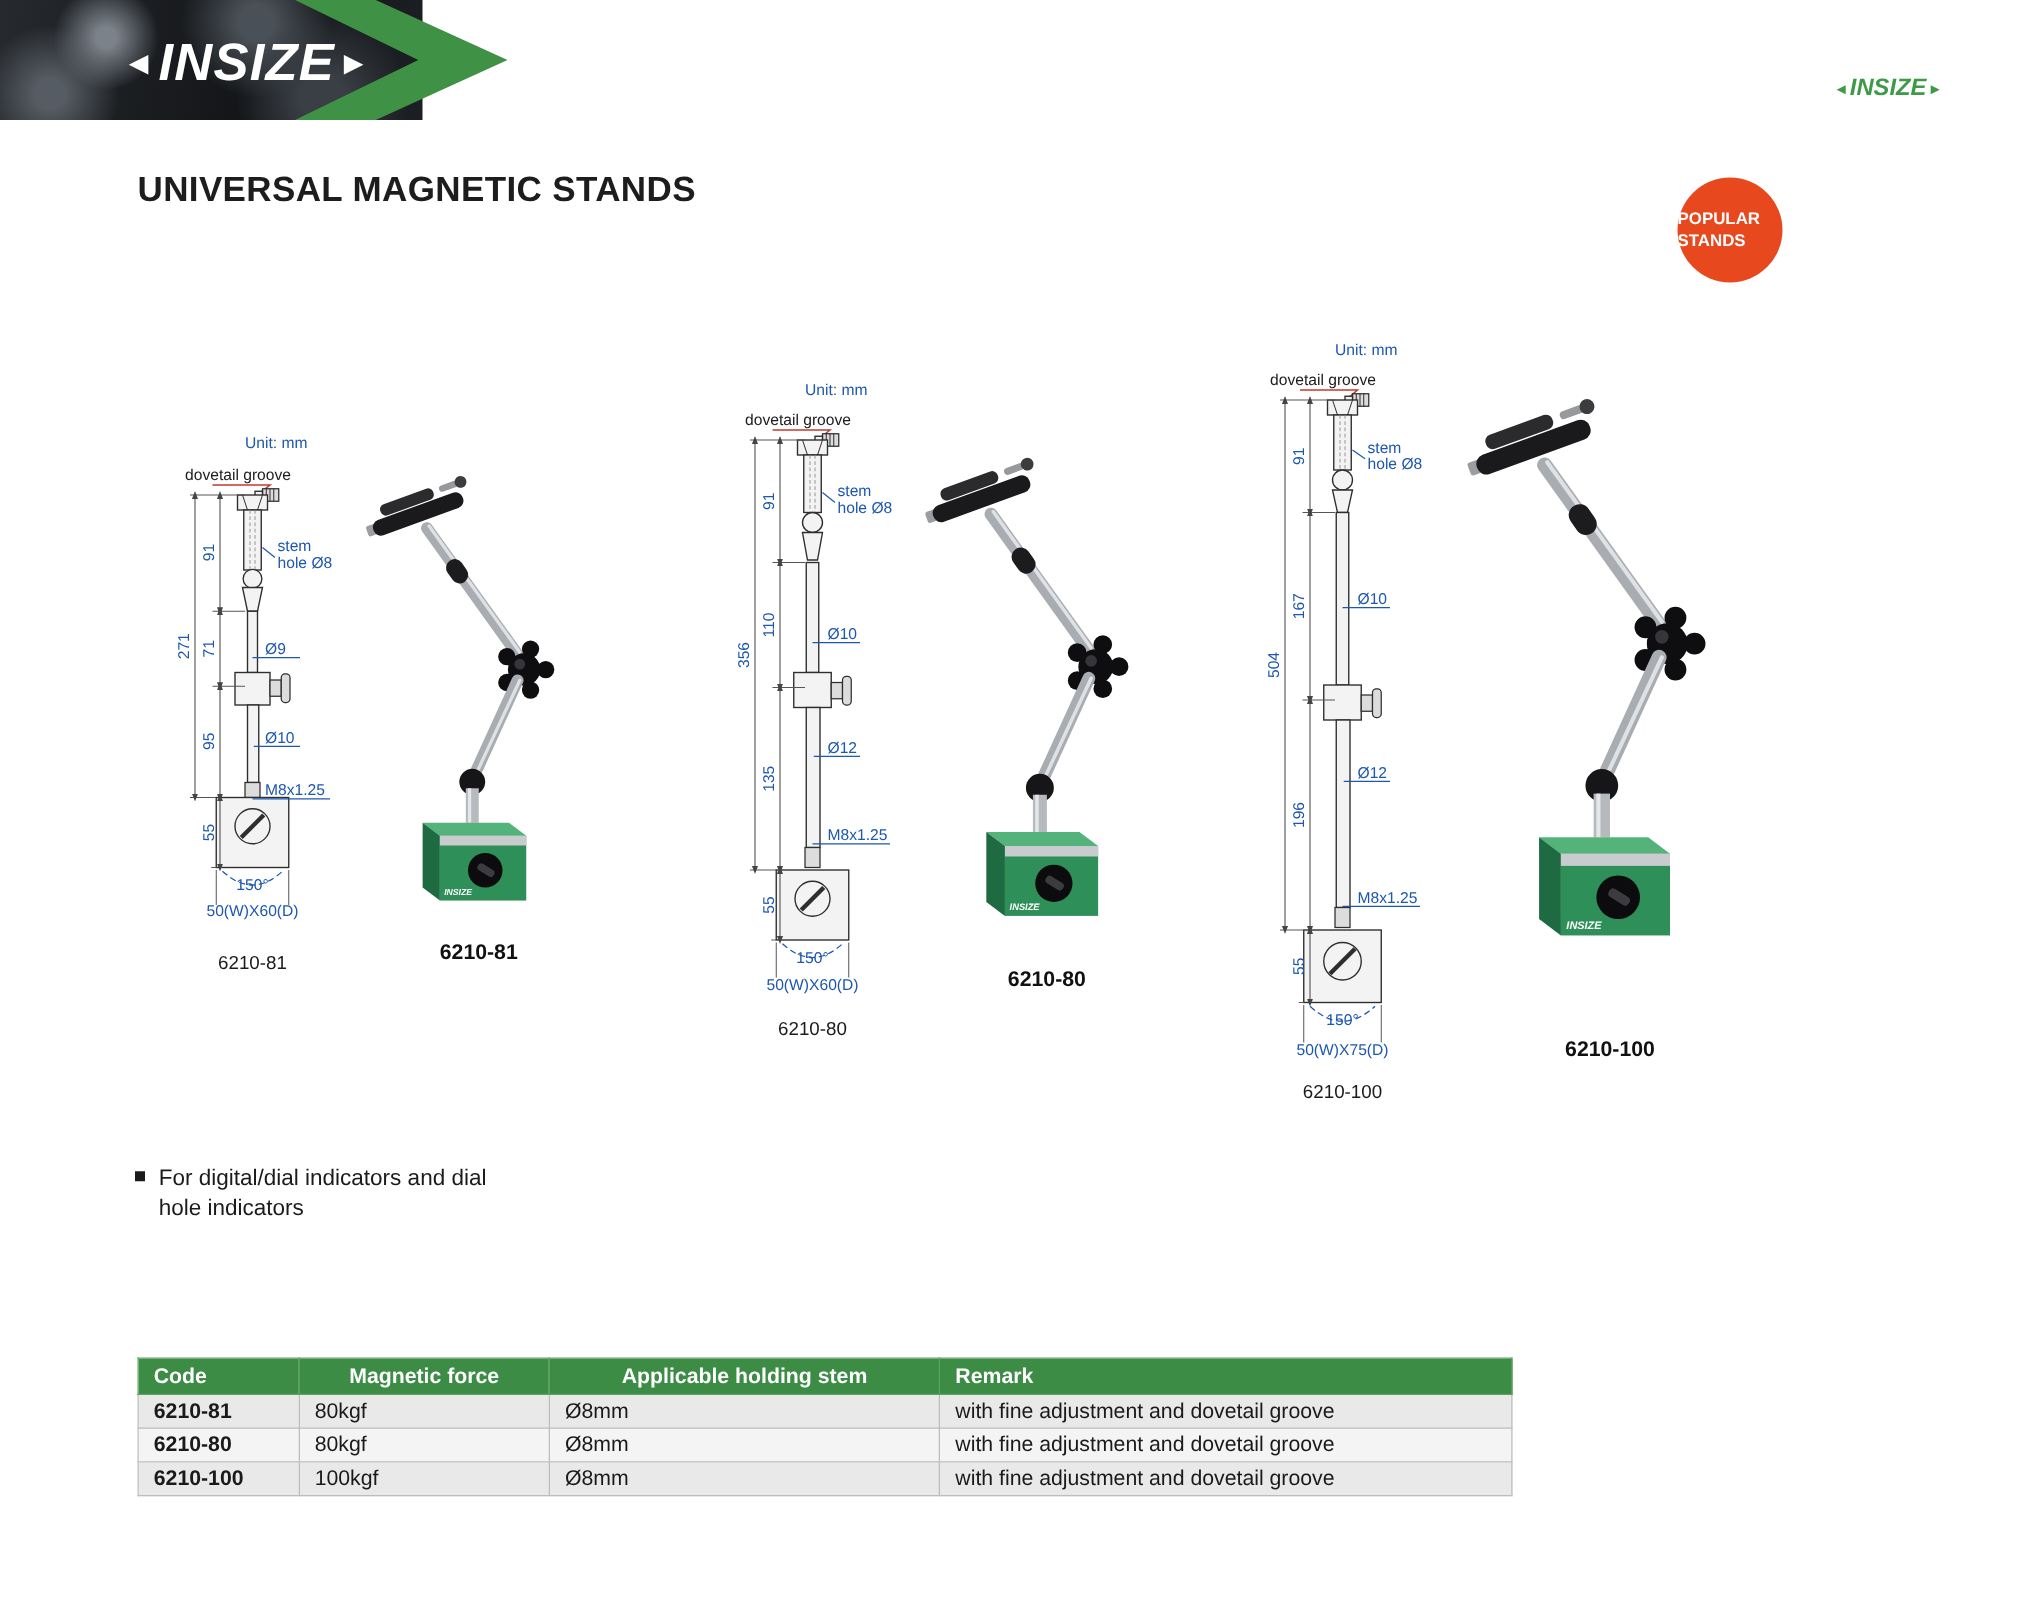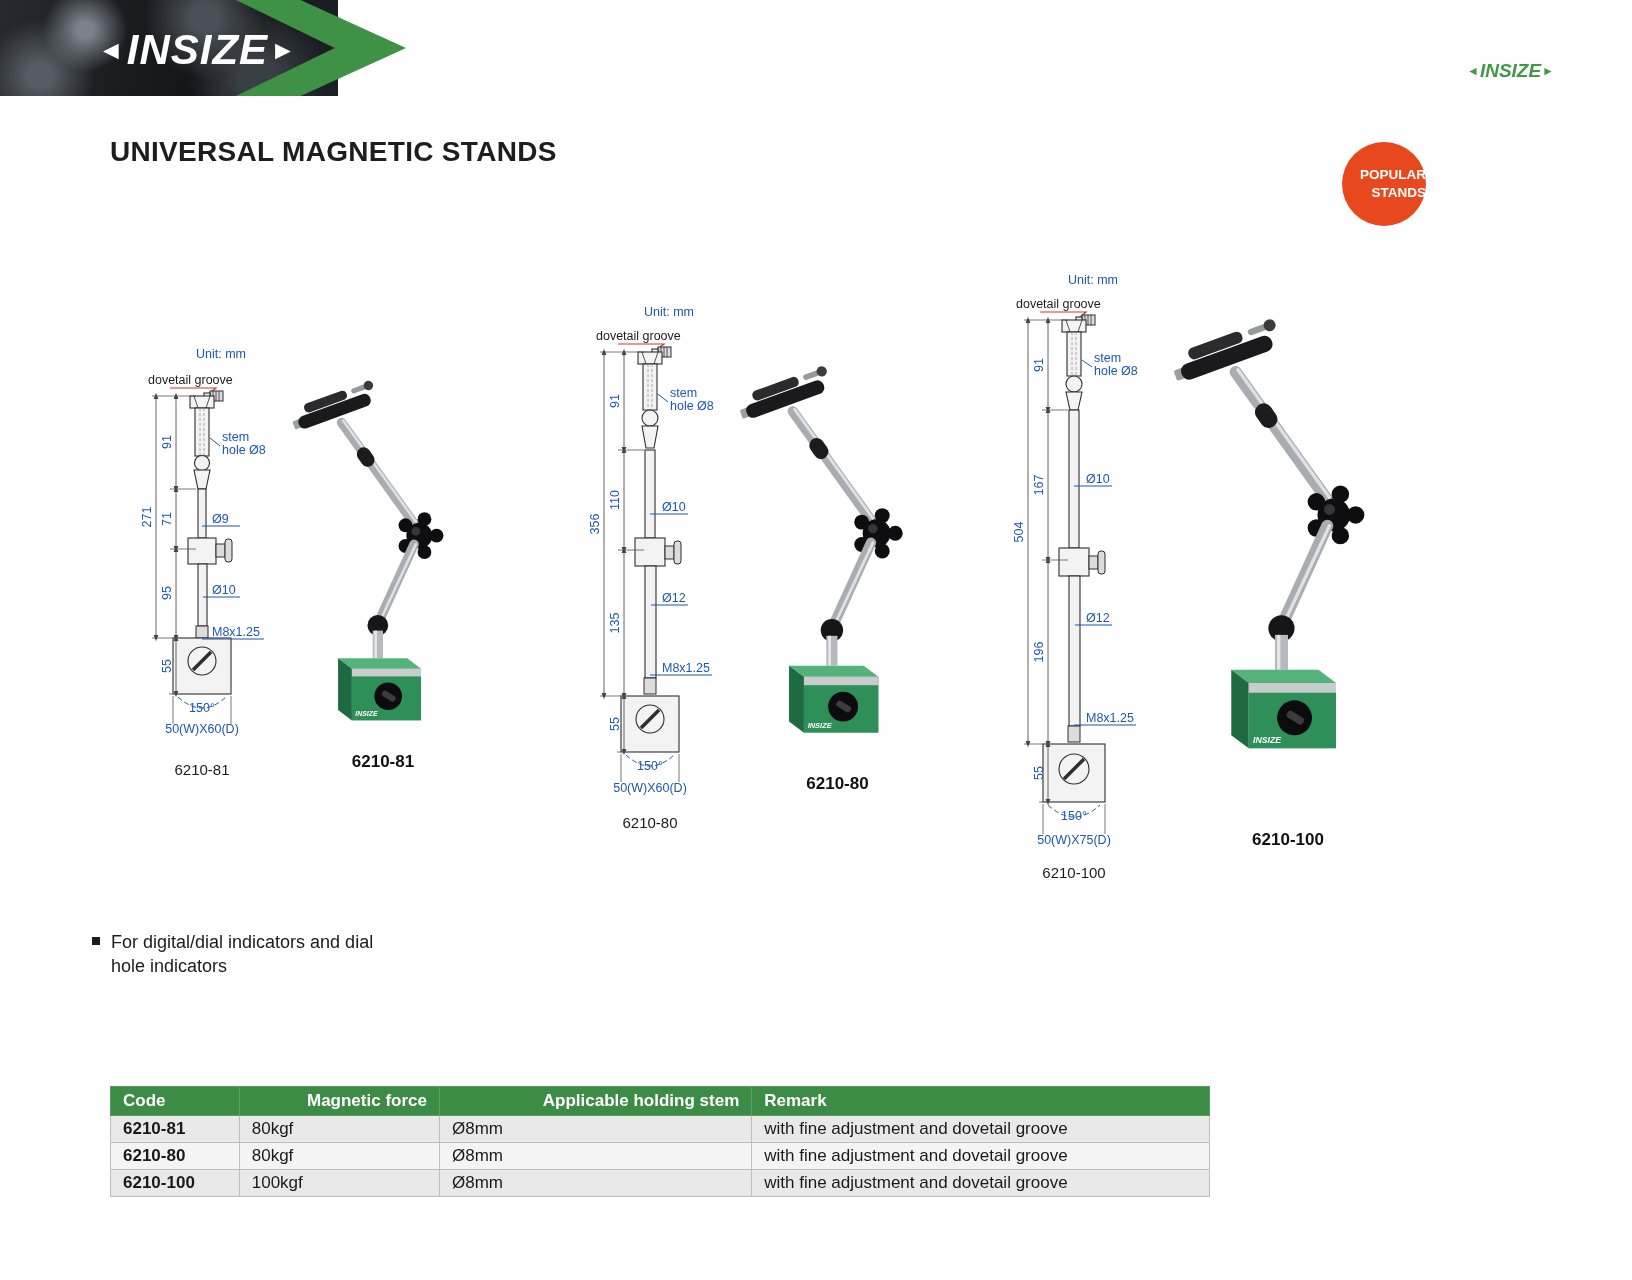--- a/index.html
+++ b/index.html
@@ -21,21 +21,21 @@
     font-size:42px;letter-spacing:1px;display:flex;align-items:center;gap:2px;}
   .logo-main .arr{font-size:26px;font-style:normal;}
   .logo-right{position:absolute;right:78px;top:60px;color:#3e9a46;font-style:italic;font-weight:800;
     font-size:19px;display:flex;align-items:center;gap:1px;}
   .logo-right .arr2{font-size:12px;font-style:normal;}
 
   
   .title{position:absolute;left:110px;top:136px;margin:0;font-size:28px;font-weight:800;
     color:#1d1d1d;letter-spacing:.3px;text-align:center;}
   .badge{position:absolute;left:1342px;top:142px;width:84px;height:84px;border-radius:50%;
-    background:#e8481e;color:#fff;display:flex;flex-direction:column;align-items:flex-end;
+    background:#e8481e;color:#fff;display:flex;flex-direction:column;align-items:flex-start;
     justify-content:center;font-weight:bold;font-size:13.5px;line-height:1.3;text-align:center;}
 
   
   .diag,.photo{position:absolute;}
   svg text{font-family:"Liberation Sans",sans-serif;}
   .tb{fill:#1d57ae;font-size:12.5px;}
   .tk{fill:#1c1c1c;font-size:12.5px;}
   .tc{fill:#1c1c1c;font-size:15px;}
   .mid{text-anchor:middle;}
   .pp{fill:#f3f3f3;stroke:#2e2e2e;stroke-width:1.1;}
@@ -53,29 +53,29 @@
   #diag3{left:1012px;top:270px;}
   #photo1{left:288px;top:375px;width:190px;}
   #photo2{left:735px;top:360px;width:205px;}
   #photo3{left:1168px;top:312px;width:240px;}
   .plabel{position:absolute;font-weight:bold;font-size:17px;text-align:center;color:#111;}
   #pl1{left:288px;top:752px;width:190px;}
   #pl2{left:735px;top:774px;width:205px;}
   #pl3{left:1168px;top:830px;width:240px;}
 
   
-  .note{position:absolute;left:92px;top:930px;display:flex;gap:11px;font-size:18px;color:#1b1b1b;}
+  .note{position:absolute;left:108px;top:930px;display:flex;gap:11px;font-size:18px;color:#1b1b1b;}
   .note .sq{width:8px;height:8px;background:#1b1b1b;margin-top:7px;flex:none;}
   .note-lines{line-height:1.35;}
 
   
   .spec{position:absolute;left:110px;top:1086px;width:1100px;border-collapse:collapse;font-size:17px;}
   .spec th{background:#3c8c46;color:#fff;text-align:left;font-weight:bold;padding:4px 12px;
     border:1px solid #58a261;}
-  .spec th.ctr{text-align:right;margin-top:28px;}
+  .spec th.ctr{text-align:center;margin-top:28px;}
   .spec td{padding:3px 12px;border:1px solid #bdbdbd;color:#1a1a1a;}
   .spec td.code{font-weight:bold;}
   .spec td.ctr{text-align:left;}
   .spec tbody tr:nth-child(odd){background:#e9e9e9;}
   .spec tbody tr:nth-child(even){background:#f4f4f4;}
   .spec col.c1{width:108px;} .spec col.c2{width:168px;} .spec col.c3{width:262px;} .spec col.c4{width:384px;}
 </style>
 </head>
 <body>
 

